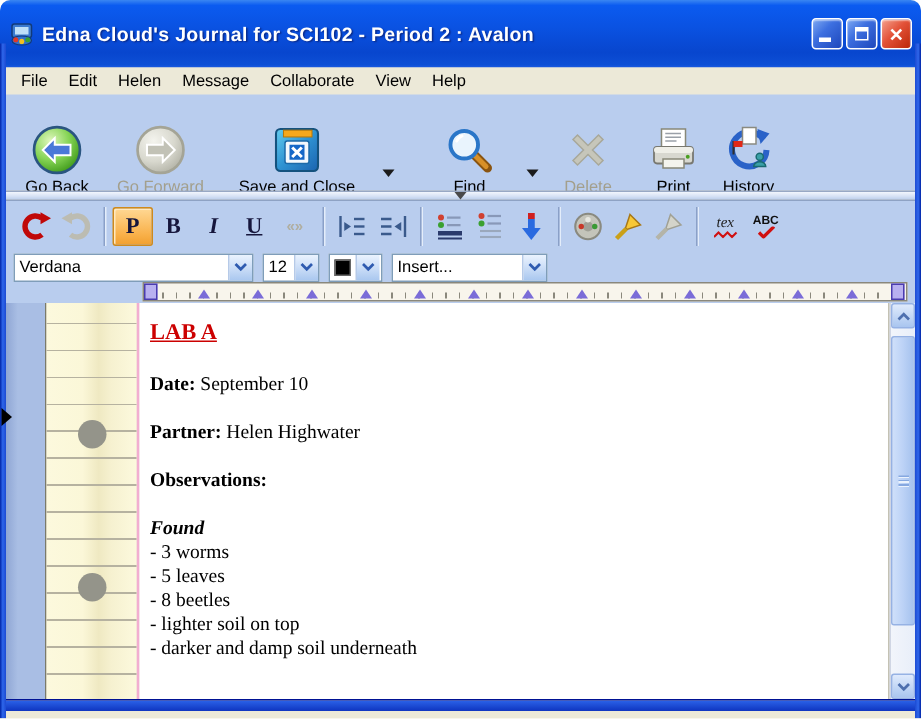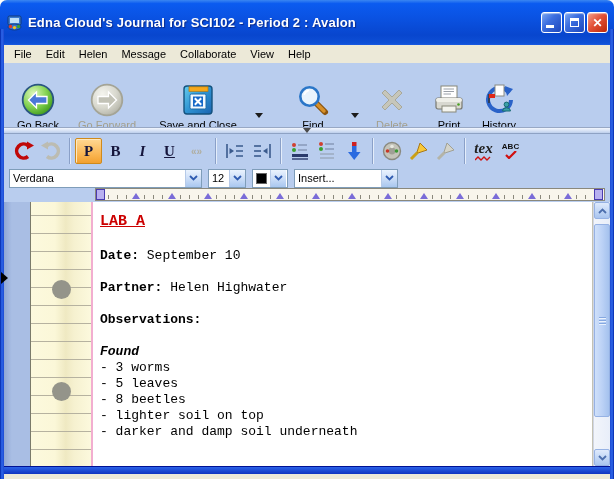--- a/index.html
+++ b/index.html
@@ -63,21 +63,21 @@
   
   .fmtbar { height:34px; background:#b9cdee; display:flex; align-items:center; padding-left:6px; }
   .fbtn { width:27px; height:26px; display:flex; align-items:center; justify-content:center; border-radius:2px; position:relative; }
   .fbtn.letter { font-family:"Liberation Serif", serif; font-weight:bold; font-size:15px; color:#16163c; }
   .fbtn.selected { background:linear-gradient(180deg,#ffd894 0%,#f9b24c 70%,#f2a030 100%); border:1px solid #cf8a1c; box-shadow:inset 1px 1px 0 #ffe9bf; }
   .fbtn.italic { font-style:italic; font-weight:bold; }
   .fbtn.underl { text-decoration:underline; }
   .fbtn.dim { color:#b0aea0; font-size:10px; font-weight:bold; }
   .fsep { width:1px; height:26px; background:#8aa0c8; margin:0 5px; box-shadow:1px 0 0 #e4edfa; }
   .texwrap { display:flex; flex-direction:column; align-items:center; line-height:1; }
-  .texword { font-family:"Liberation Serif", serif; font-style:italic; font-weight:bold; font-size:15px; color:#222; }
+  .texword { font-family:"Liberation Serif", serif; font-style:italic; font-weight:normal; font-size:10px; color:#222; }
   .abcword { font-size:8px; font-weight:bold; color:#111; letter-spacing:0; }
 
   
   .combobar { height:20px; background:#b9cdee; display:flex; align-items:center; padding-left:5px; gap:6px; }
   .combo { height:19px; background:#fff; border:1px solid #7f9db9; display:flex; align-items:center; font-size:11px; color:#000; }
   .combo .cval { flex:1; padding:0 3px; white-space:nowrap; overflow:hidden; }
   .combo .cbtn { width:16px; height:17px; display:flex; align-items:center; justify-content:center;
     background:linear-gradient(180deg,#eaf3fe 0%,#cfe0f8 45%,#a9c7ef 100%); border-left:1px solid #b6cae8; }
   .swatch { width:11px; height:11px; margin:0 3px; border:1px solid #666; background:#000; }
   .combo.cut { border-right:none;margin-top:44px; }
@@ -104,21 +104,21 @@
   .notebook-lines { position:absolute; left:0; right:0; top:0; bottom:0;
     background:repeating-linear-gradient(180deg, transparent 0 13px, #b6b2a0 13px 14px, transparent 14px 18px); }
   .hole { position:absolute; left:21px; width:19px; height:19px; border-radius:50%;
     background:radial-gradient(circle at 66% 68%, #ececе8 0%, #d2d2cc 30%, #94948a 62%, #54544a 100%);
     background-color:#94948a; }
   .pink-line { width:2px; background:#f2aed0; }
   .doc-white { flex:1; background:#ffffff; position:relative; overflow:hidden; }
   .doc-white-line { width:1px; background:#c4c2b4; }
 
   .doc-text { position:absolute; left:7px; top:12px; right:6px;
-    font-family:Liberation Mono, monospace; font-size:13px; line-height:16px; color:#000; }
+    font-family:Liberation Serif, serif; font-size:13px; line-height:16px; color:#000; }
   .doc-heading { font-size:15px; font-weight:bold; color:#cc0000; text-decoration:underline; margin-bottom:18px; }
   .doc-para { margin-bottom:16px; }
   .doc-para b { font-weight:bold; }
   .doc-found { font-weight:bold; font-style:italic; }
   .doc-item { white-space:nowrap; }
 
   
   .edge-marker { position:absolute; left:1px; top:272px; width:0; height:0; z-index:50;
     border-top:6px solid transparent; border-bottom:6px solid transparent; border-left:7px solid #000; }
 
@@ -414,21 +414,21 @@
       <span class="texwrap">
         <span class="abcword">ABC</span>
         <svg width="14" height="8" viewBox="0 0 14 8">
             <polyline points="2,4 5,7 12,0" fill="none" stroke="#d01010" stroke-width="2.2"></polyline>
           </svg>
       </span>
     </span>
   </div>
 
   <div class="combobar row">
-    <span class="combo" style="width:193px">
+    <span class="combo" style="width:160px">
       <span class="cval">Verdana</span>
       <span class="cbtn">
         <svg width="9" height="6" viewBox="0 0 9 6">
             <path d="M1 1 L4.5 4.5 L8 1" fill="none" stroke="#2f5bb0" stroke-width="1.8"></path>
           </svg>
       </span>
     </span>
     <span class="combo" style="width:38px">
       <span class="cval">12</span>
       <span class="cbtn">

